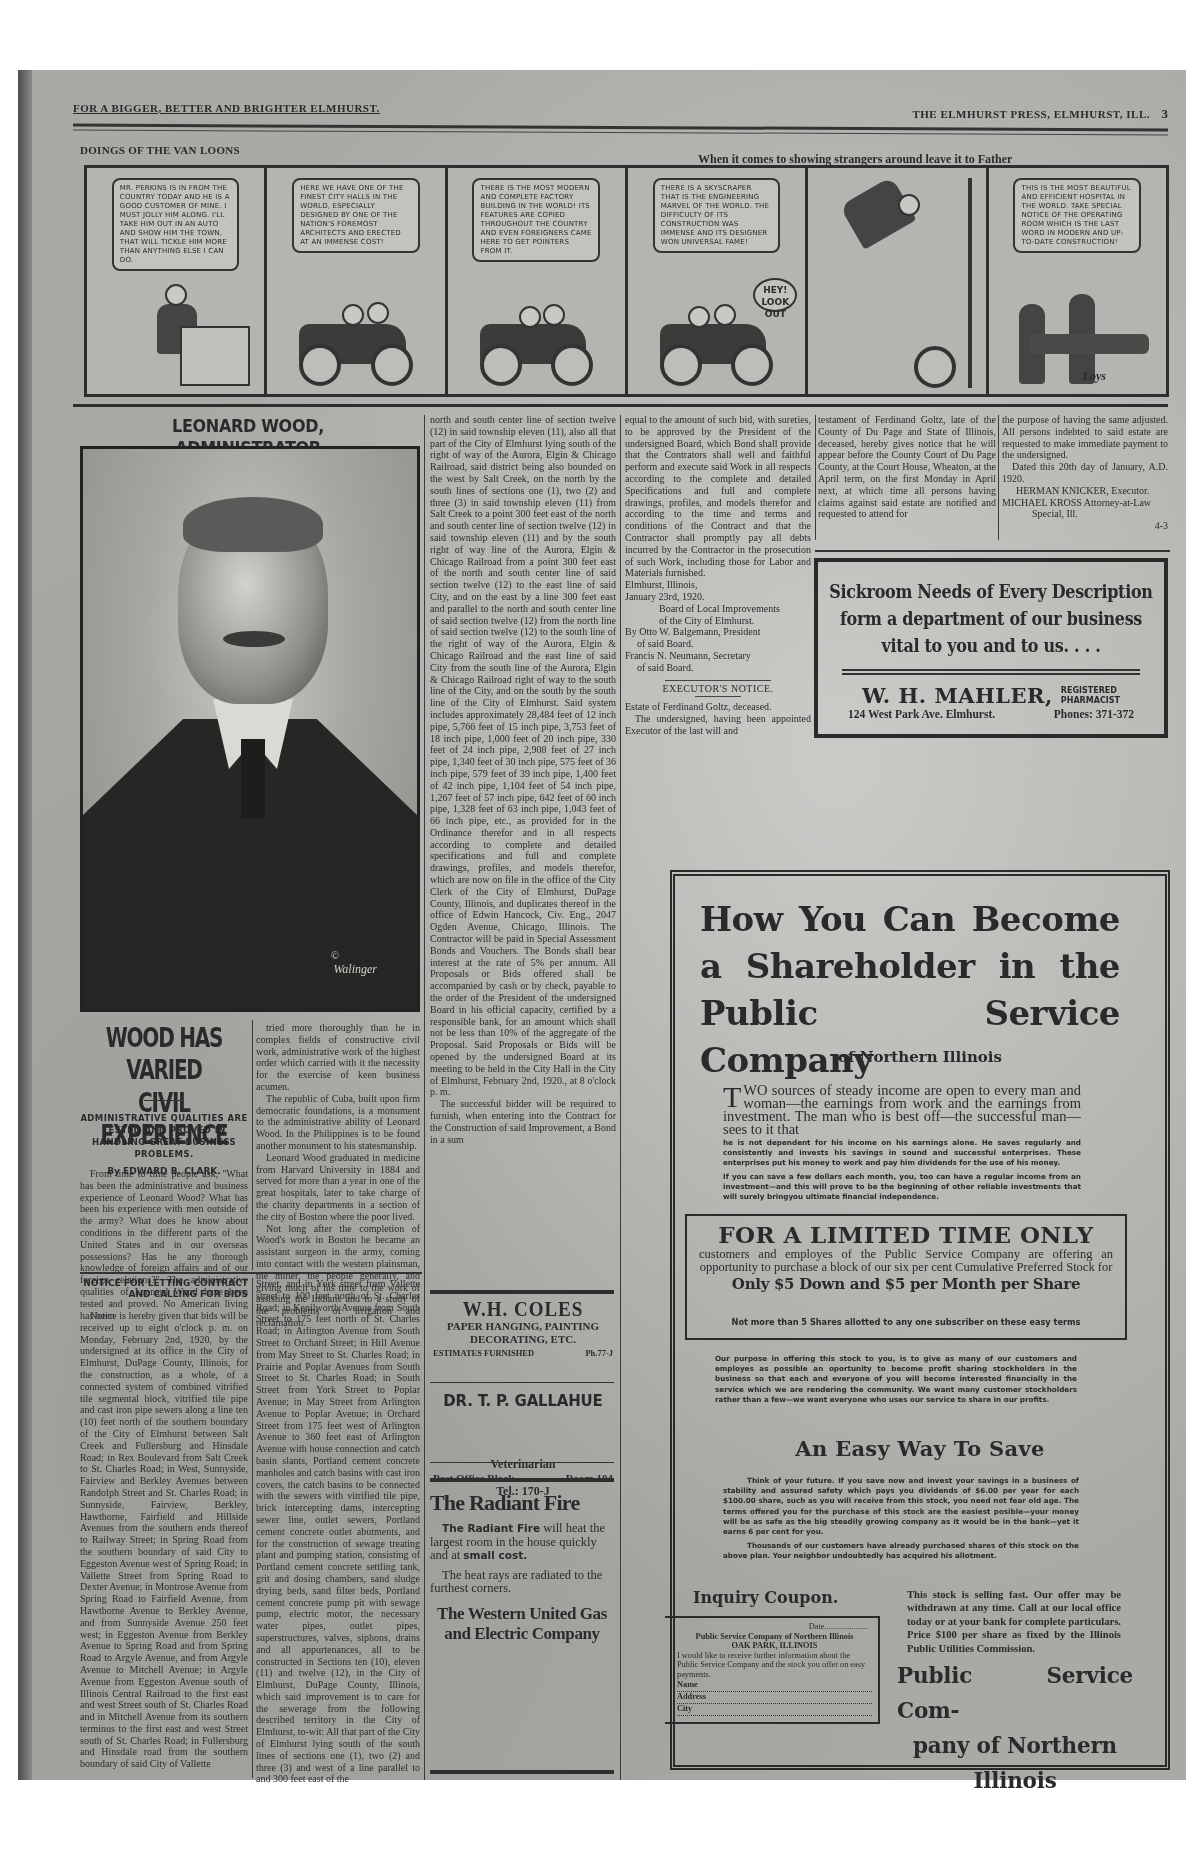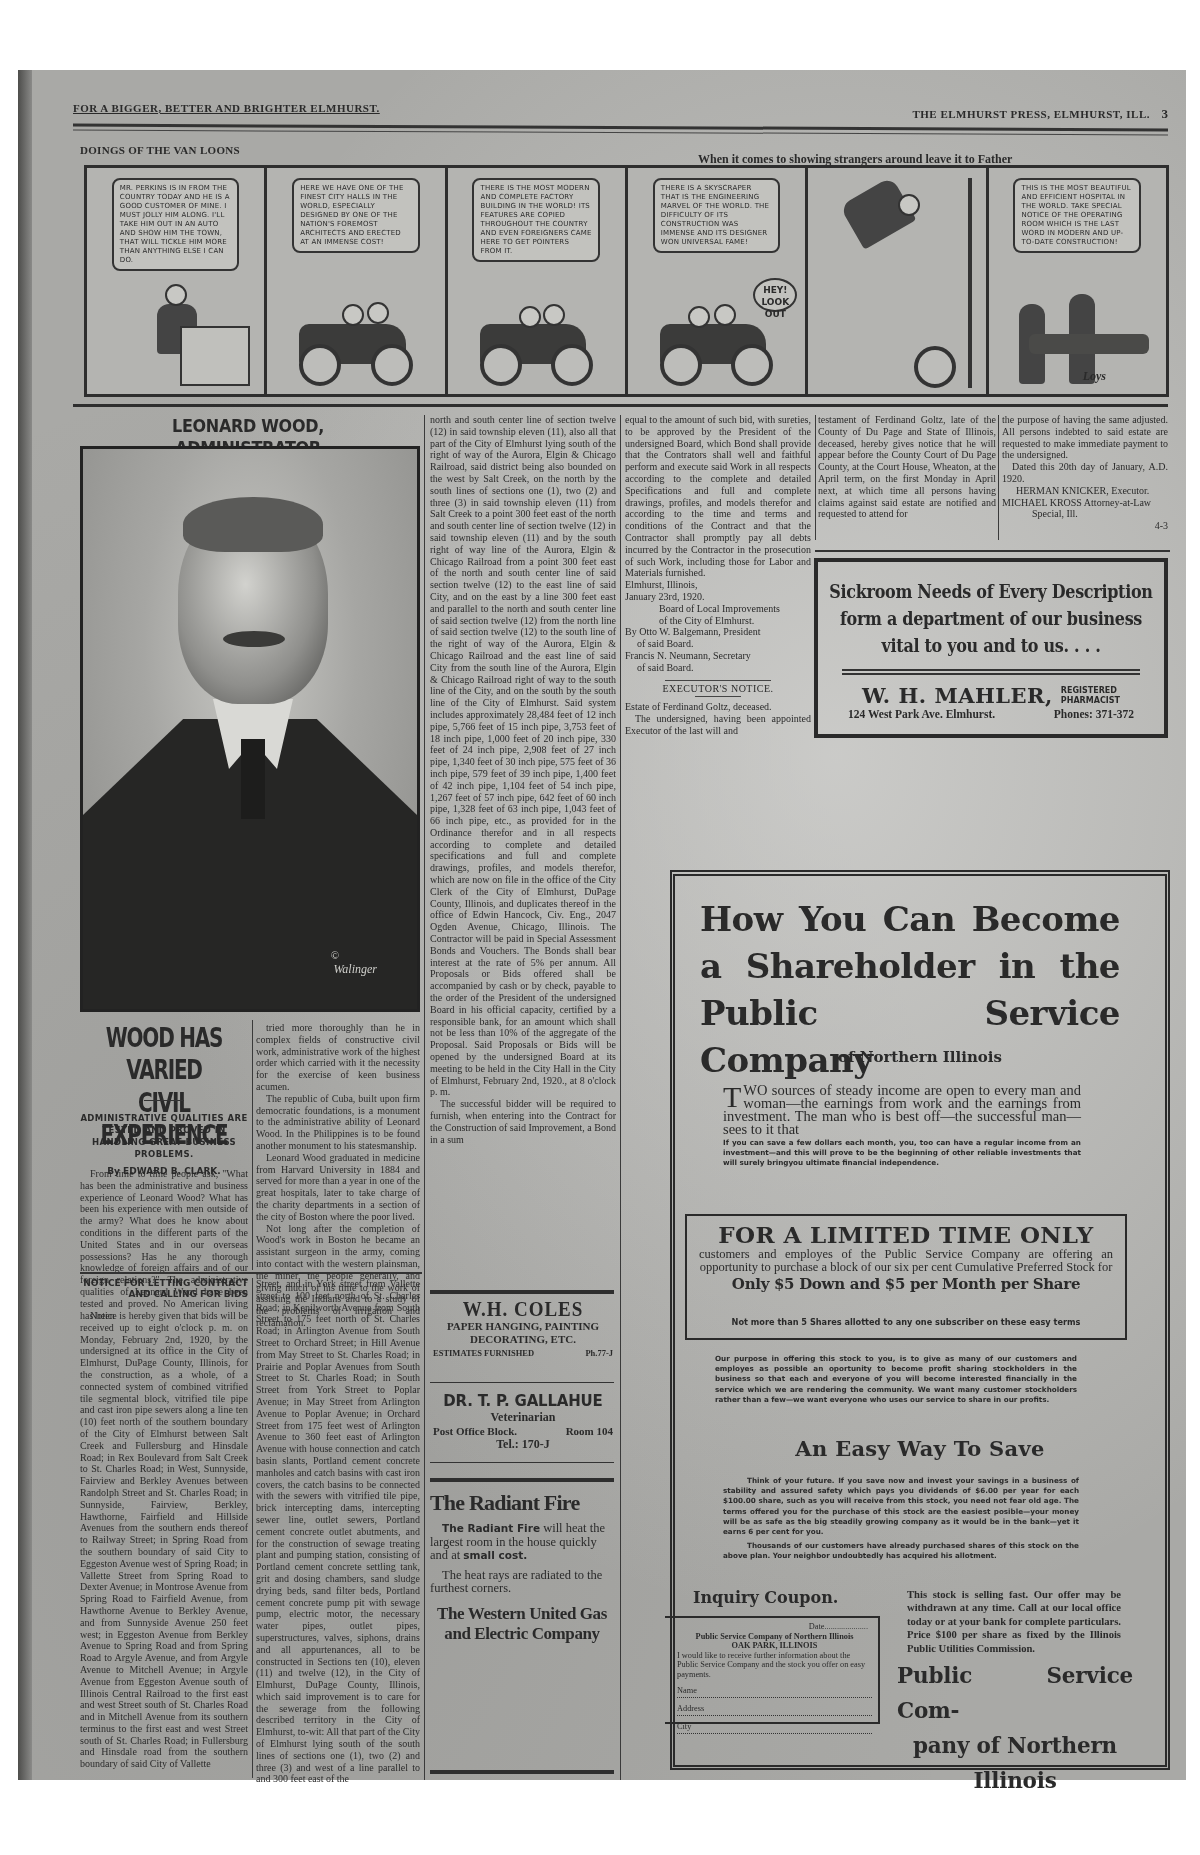--- a/index.html
+++ b/index.html
@@ -64,21 +64,21 @@
 
   .notice-head { position: absolute; left: 62px; top: 1208px; width: 168px; text-align: right; font-family: "DejaVu Sans", sans-serif; font-weight: bold; font-size: 9px; line-height: 11px; }
 
   
   .ad-coles { position: absolute; left: 415px; top: 1228px; width: 180px; text-align: center; }
   .ad-coles .name { font-size: 19px; font-weight: bold; letter-spacing: 1px; transform: scaleY(1.1); }
   .ad-coles .line { font-family: "Liberation Serif", serif; font-weight: bold; font-size: 11px; line-height: 13px; }
   .ad-coles .small { font-size: 8.5px; font-weight: bold; display: flex; justify-content: space-between; margin-top: 2px; }
   .ad-gallahue { position: absolute; left: 415px; top: 1322px; width: 180px; text-align: center; }
   .ad-gallahue .name { font-family: "DejaVu Sans", sans-serif; font-size: 15px; font-weight: bold; letter-spacing: -0.2px; }
-  .ad-gallahue .role { font-weight: bold; font-size: 12px; }
+  .ad-gallahue .role { font-weight: bold; font-size: 12px; margin-top: 47px; }
   .ad-gallahue .row { display: flex; justify-content: space-between; font-weight: bold; font-size: 11px; }
   .ad-gallahue .tel { font-weight: bold; font-size: 12px; }
 
   .ad-radiant { position: absolute; left: 412px; top: 1420px; width: 184px; }
   .ad-radiant .title { font-size: 22px; font-weight: bold; letter-spacing: -0.8px; line-height: 26px; }
   .ad-radiant .body { font-size: 12.5px; line-height: 13.6px; margin-top: 2px; text-align: justify; }
   .ad-radiant .body2 { font-size: 12.5px; line-height: 13.6px; margin-top: 6px; text-indent: 12px; }
   .ad-radiant .body2 b { font-family: "DejaVu Sans", sans-serif; font-size: 10.5px; }
   .ad-radiant .company { font-size: 17px; font-weight: bold; line-height: 20px; text-align: center; margin-top: 8px; letter-spacing: -0.4px; }
   .thick-bar { position: absolute; height: 4px; background: #2e2e2e; }
@@ -107,21 +107,21 @@
   .limited .offer { font-family: "DejaVu Serif", serif; font-weight: bold; font-size: 15px; line-height: 20px; letter-spacing: -0.3px; }
   .limited .note { font-family: "DejaVu Sans", sans-serif; font-weight: bold; font-size: 8.2px; margin-top: 23px; }
   .psc .purpose { position: absolute; left: 40px; top: 478px; width: 362px; font-family: "DejaVu Sans", sans-serif; font-weight: bold; font-size: 7.2px; line-height: 10.2px; text-align: justify; }
   .psc .easy { position: absolute; left: 0; top: 560px; width: 100%; text-align: center; font-family: "DejaVu Serif", serif; font-weight: bold; font-size: 21px; letter-spacing: 0.3px; }
   .psc .easy-body { position: absolute; left: 48px; top: 600px; width: 356px; font-family: "DejaVu Sans", sans-serif; font-weight: bold; font-size: 7.2px; line-height: 10.2px; text-align: justify; }
   .psc .easy-body p { text-indent: 24px; margin-bottom: 4px; }
   .psc .coupon-title { position: absolute; left: 18px; top: 712px; font-family: "DejaVu Serif", serif; font-weight: bold; font-size: 16px; }
   .coupon { position: absolute; left: -10px; top: 740px; width: 215px; height: 108px; border: 2px solid #2a2a2a; border-left: none; padding: 4px 6px 0 12px; font-size: 8.3px; line-height: 9.6px; }
   .coupon .date { text-align: right; padding-right: 4px; }
   .coupon .addr { text-align: center; font-weight: bold; }
-  .coupon .field { border-bottom: 1px dotted #333; margin-top: 6px; height: 12px; }
+  .coupon .field { border-bottom: 1px dotted #333; margin-top: 0; height: 12px; font-weight: bold; }
   .psc .sell { position: absolute; left: 232px; top: 712px; width: 214px; font-weight: bold; font-size: 10.6px; line-height: 13.4px; text-align: justify; }
   .psc .brand { position: absolute; left: 222px; top: 782px; width: 236px; text-align: center; font-family: "DejaVu Serif", serif; font-weight: bold; font-size: 21.5px; line-height: 35px; letter-spacing: -0.2px; }
   .psc .brand .l1 { text-align: justify; text-align-last: justify; }
 </style>
 </head>
 <body>
 
 <div class="page">
 
   <div class="masthead">
@@ -313,20 +313,21 @@
     <div class="body2">The heat rays are radiated to the furthest corners.</div>
     <div class="company">The Western United Gas and Electric Company</div>
   </div>
   <div class="thick-bar" style="left:412px;top:1700px;width:184px;"></div>
 
   <div class="psc">
     <div class="headline">How You Can Become a Shareholder in the Public Service Company</div>
     <div class="sub">of Northern Illinois</div>
     <div class="intro">
       <div class="big"><span class="dropcap">T</span><span>WO sources of steady income are open to every man and woman—the earnings from work and the earnings from investment. The man who is best off—the successful man—sees to it that</span></div>
+      <div class="small">he is not dependent for his income on his earnings alone. He saves regularly and consistently and invests his savings in sound and successful enterprises. These enterprises put his money to work and pay him dividends for the use of his money.</div>
       <div class="small">If you can save a few dollars each month, you, too can have a regular income from an investment—and this will prove to be the beginning of other reliable investments that will surely bringyou ultimate financial independence.</div>
     </div>
     <div class="limited">
       <div class="h">FOR A LIMITED TIME ONLY</div>
       <div class="t">customers and employes of the Public Service Company are offering an opportunity to purchase a block of our six per cent Cumulative Preferred Stock for</div>
       <div class="offer">Only $5 Down and $5 per Month per Share</div>
       <div class="note">Not more than 5 Shares allotted to any one subscriber on these easy terms</div>
     </div>
     <div class="purpose">Our purpose in offering this stock to you, is to give as many of our customers and employes as possible an oportunity to become profit sharing stockholders in the business so that each and everyone of you will become interested financially in the service which we are rendering the community. We want many customer stockholders rather than a few—we want everyone who uses our service to share in our profits.</div>
     <div class="easy">An Easy Way To Save</div>

